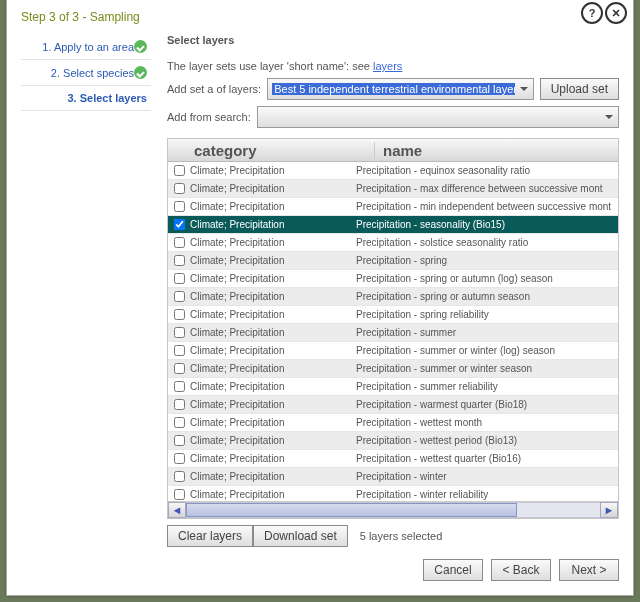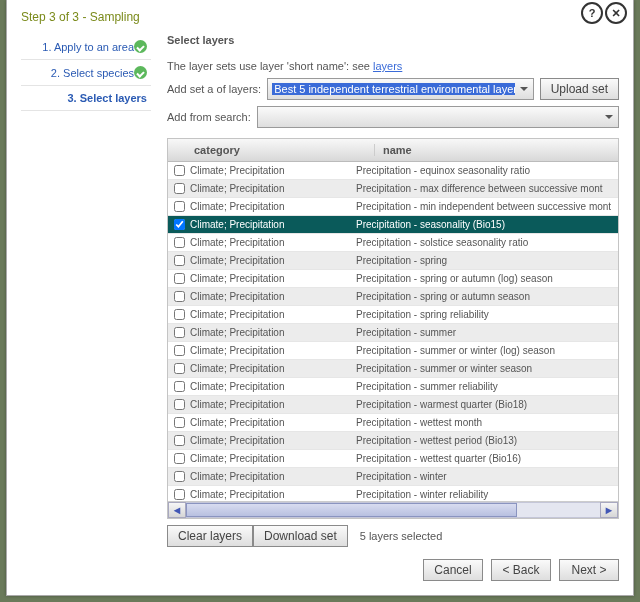--- a/index.html
+++ b/index.html
@@ -34,21 +34,21 @@
   .main .intro{margin:4px 0 6px 0}
   .main a.link{color:var(--link);text-decoration:underline;cursor:pointer}
   .row{display:flex;align-items:center;margin-bottom:6px;gap:6px;flex-wrap:wrap}
   .row .rlab{white-space:nowrap}
   .combo{height:20px;border:1px solid #9a9a9a;background:linear-gradient(var(--btn-top),var(--btn-bot));display:flex;align-items:center;padding:0 18px 0 4px;position:relative;font-size:11px;min-width:0}
   .combo.big{flex:1}
   .combo .sel{background:#3a6bd8;color:#fff;padding:0 2px;white-space:nowrap;overflow:hidden}
   .combo::after{content:"";position:absolute;right:5px;top:8px;border:4px solid transparent;border-top-color:#555}
   .btn{height:22px;border:1px solid #8a8a8a;background:linear-gradient(var(--btn-top),var(--btn-bot));padding:0 10px;font-size:12px;color:#444;cursor:pointer;display:inline-flex;align-items:center}
   .grid{flex:1;min-height:0;border:1px solid var(--gray-border);display:flex;flex-direction:column;margin-top:4px}
-  .ghead{display:flex;background:linear-gradient(var(--header-grad-top),var(--header-grad-bot));border-bottom:1px solid #bbb;font-weight:bold;font-size:11px;height:22px;align-items:center}
+  .ghead{display:flex;background:linear-gradient(var(--header-grad-top),var(--header-grad-bot));border-bottom:1px solid #bbb;font-weight:bold;font-size:15px;height:22px;align-items:center}
   .col-cat{width:180px;padding-left:26px;border-right:1px solid #ccc}
   .col-name{flex:1;padding-left:8px}
   .gbody{flex:1;overflow:hidden;position:relative}
   .gscroll{position:absolute;inset:0;overflow-y:scroll;overflow-x:hidden}
   .grow{display:flex;align-items:center;height:17px;font-size:10px;border-bottom:1px solid #e6e6e6}
   .grow:nth-child(even){background:var(--stripe)}
   .grow.sel{background:var(--teal);color:#fff}
   .grow .cb{width:22px;display:flex;align-items:center;justify-content:center}
   .grow input[type=checkbox]{width:11px;height:11px;margin:0}
   .grow .c1{width:158px;padding-left:0;white-space:nowrap;overflow:hidden}

